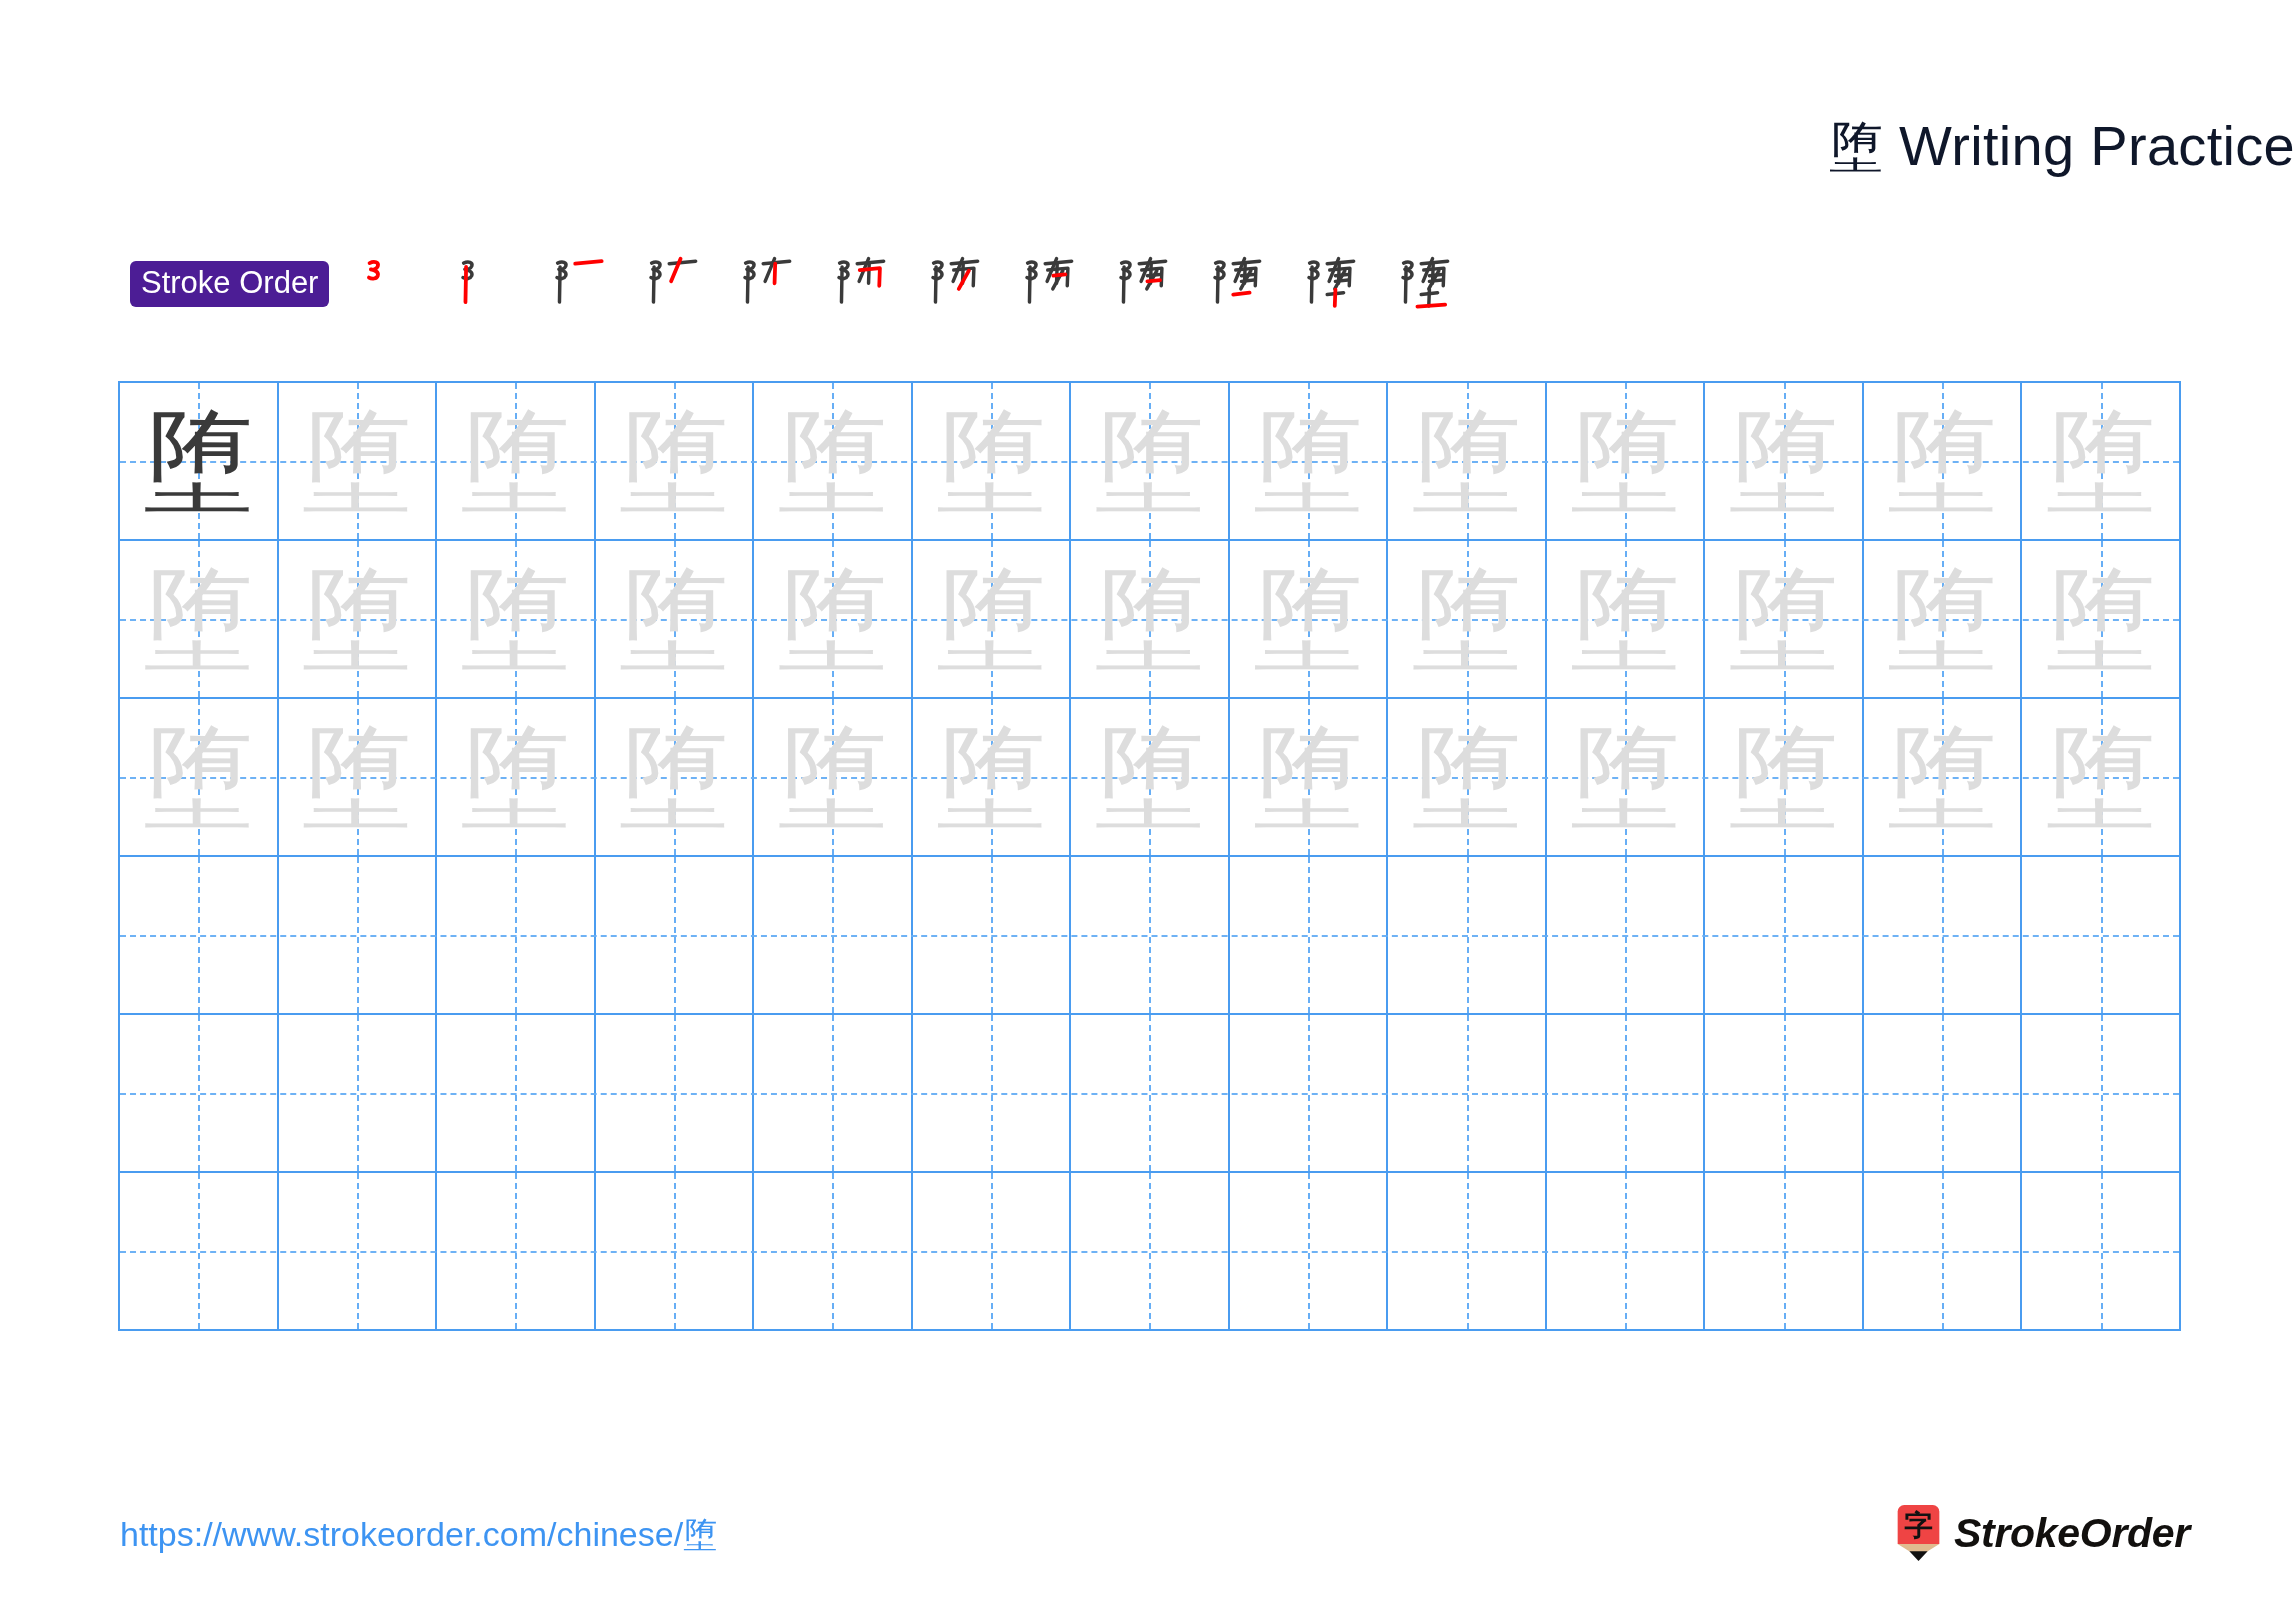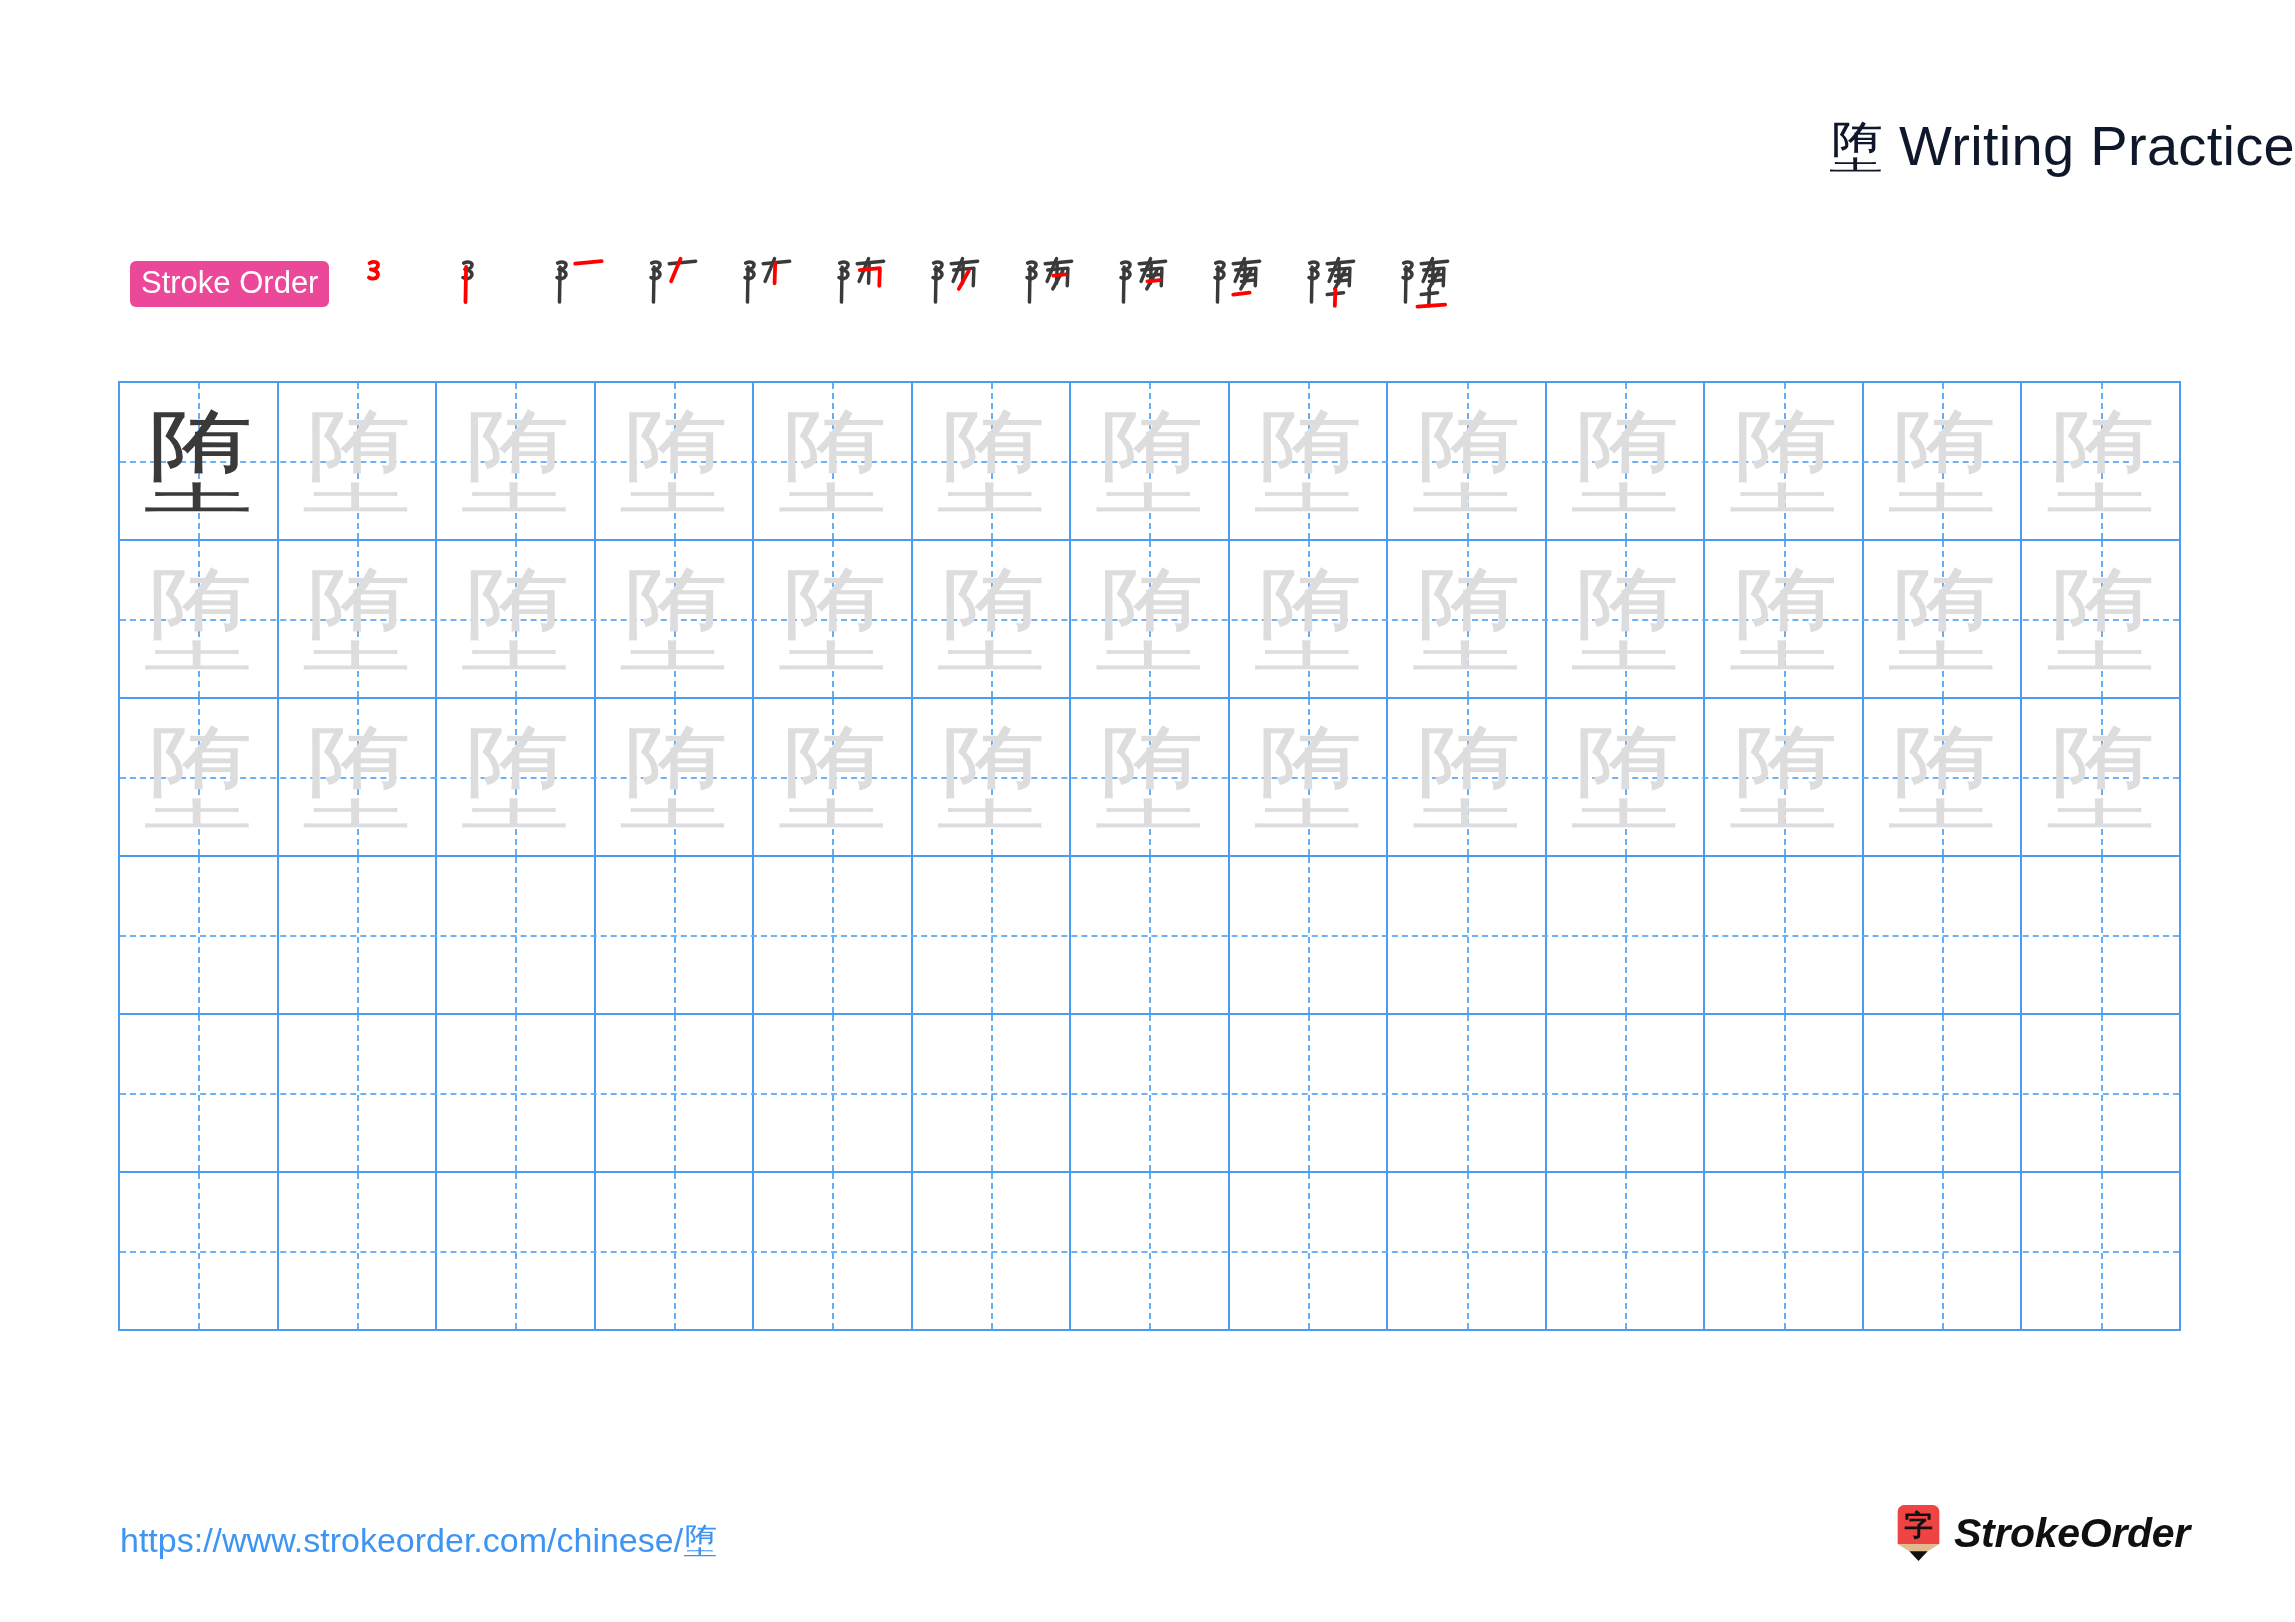--- a/index.html
+++ b/index.html
@@ -36,21 +36,21 @@
   
   #stroke-order-row {
     position: absolute;
     left: 130px;
     top: 257px;
     height: 54px;
     display: flex;
     align-items: center;
   }
   #stroke-order-badge {
-    background: #ec4899;
+    background: #4c1d95;
     color: #ffffff;
     font-size: 31px;
     border-radius: 5.9px;
     padding: 5.9px 11px 8.5px 11px;
     line-height: 1;
     white-space: nowrap;
     box-sizing: border-box;
   }
   #stroke-steps {
     display: flex;
@@ -134,21 +134,20 @@
   .cell-char.trace  { color: #dddddd; }
 
   
   #footer-url {
     position: absolute;
     left: 120px;
     top: 1512px;
     font-size: 34px;
     color: #3d94f2;
     white-space: nowrap;
-    margin-top: 6px;
   }
   #footer-brand {
     position: absolute;
     right: 105px;
     top: 1505px;
     display: flex;
     align-items: center;
     height: 56px;
   }
   #brand-logo-icon {

